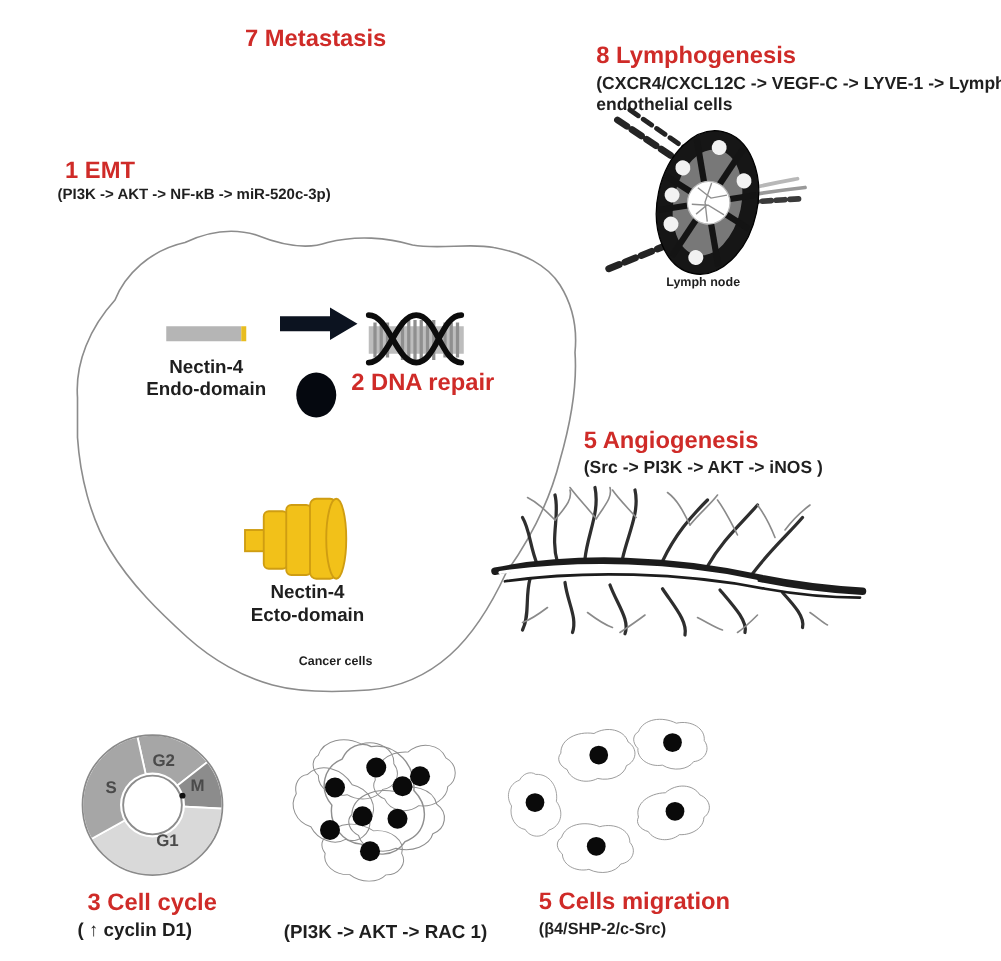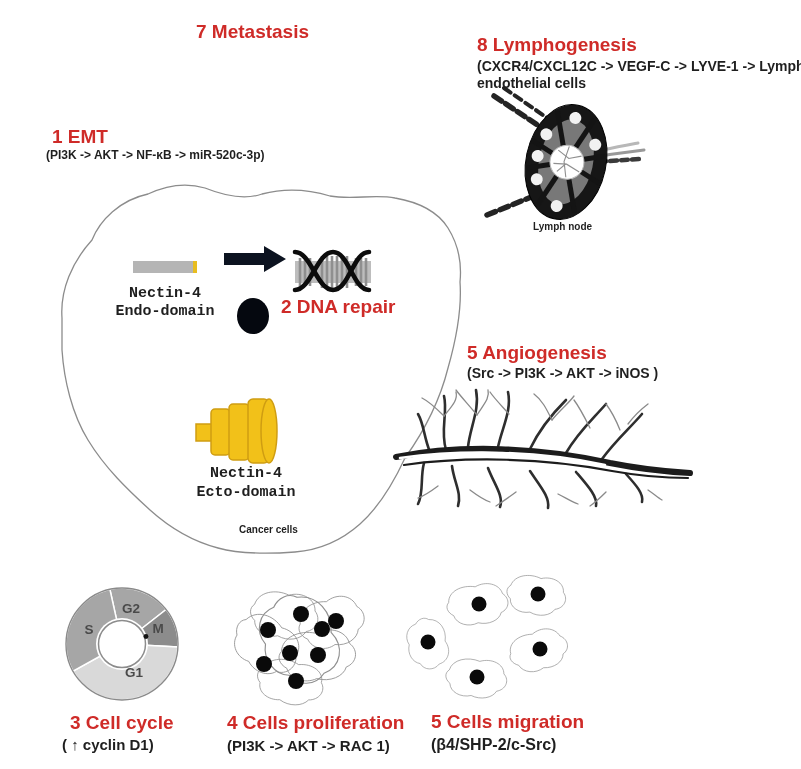--- a/index.html
+++ b/index.html
@@ -6,21 +6,21 @@
   .stage{
     position:relative;width:801px;height:769px;background:#fff;overflow:hidden;
     font-family:"Liberation Sans","DejaVu Sans",sans-serif;font-weight:700;color:#1f1f1f;
   }
   .t{position:absolute;white-space:nowrap;line-height:1.15;}
   .red{color:var(--red,#cf2b28);}
   .h1{font-size:19px;}
   .sub{font-size:14px;}
   .lbl{font-size:15px;}
   .cap{font-size:10px;}
-  .center{text-align:center;font-family:Liberation Mono, monospace;}
+  .center{text-align:center;}
   svg{position:absolute;left:0;top:0;}
 </style>
 </head>
 <body>
 
 <div class="stage">
 
   <svg width="801" height="769" viewBox="0 0 801 769">
     <defs>
       <path id="blob" d="M-40,-8 C-38,-26 -18,-34 0,-28 C16,-36 34,-28 36,-12 C46,-2 42,14 30,18 C26,30 10,36 -4,30 C-18,36 -34,28 -36,14 C-44,8 -46,-2 -40,-8 Z"></path>
@@ -225,19 +225,18 @@
   <div class="t sub" style="left:467px;top:365px">(Src -&gt; PI3K -&gt; AKT -&gt; iNOS )</div>
 
   <div class="t lbl center" style="left:186px;top:465px;width:120px">Nectin-4</div>
   <div class="t lbl center" style="left:186px;top:484px;width:120px">Ecto-domain</div>
 
   <div class="t cap" style="left:239px;top:524px">Cancer cells</div>
 
   <div class="t red h1" style="left:70px;top:712px">3 Cell cycle</div>
   <div class="t lbl" style="left:62px;top:736px">( ↑ cyclin D1)</div>
 
-  <div class="t red h1" style="left:227px;top:712px">4 Cells proliferation</div>
   <div class="t sub" style="left:227px;top:737px;font-size:15px">(PI3K -&gt; AKT -&gt; RAC 1)</div>
 
   <div class="t red h1" style="left:431px;top:711px">5 Cells migration</div>
-  <div class="t sub" style="left:431px;top:736px;font-size:16px">(β4/SHP-2/c-Src)</div>
+  <div class="t sub" style="left:431px;top:736px;font-size:13px">(β4/SHP-2/c-Src)</div>
 
 </div>
 
 </body></html>

